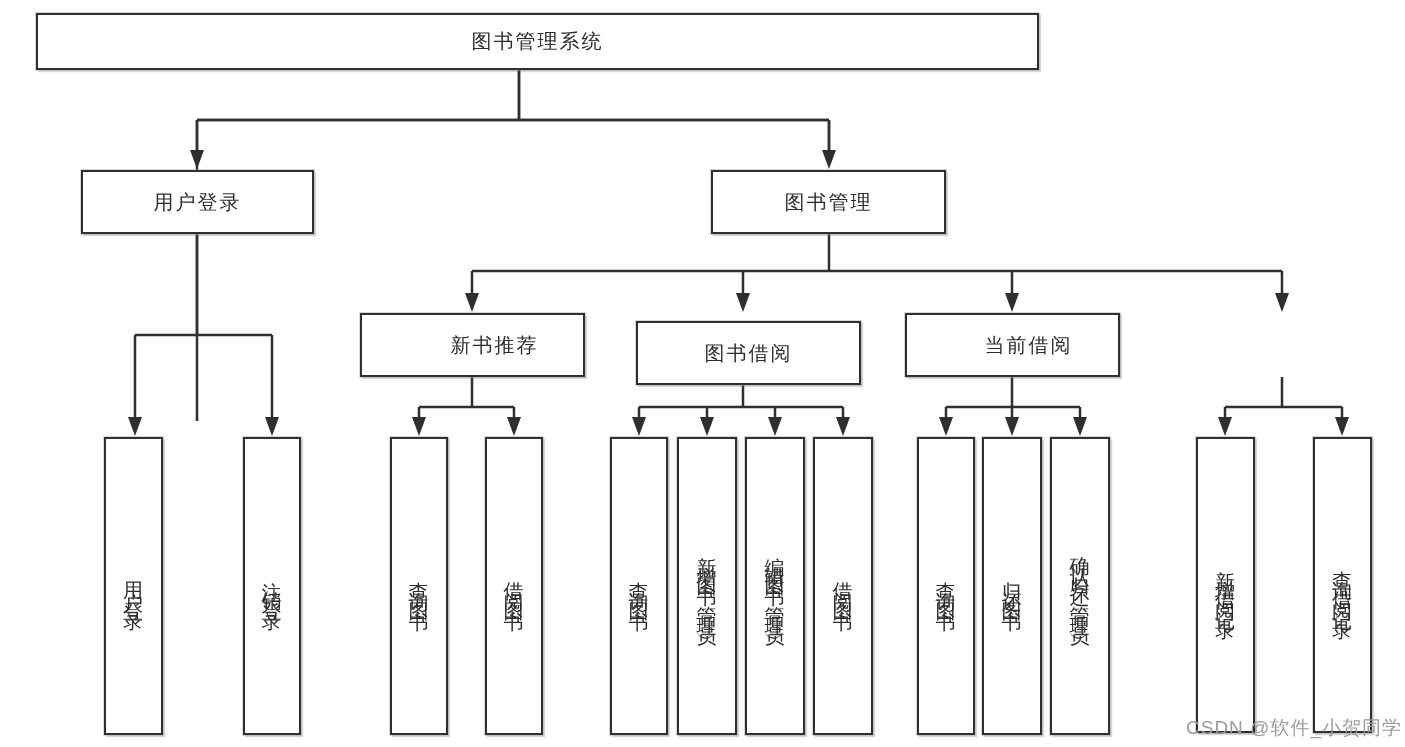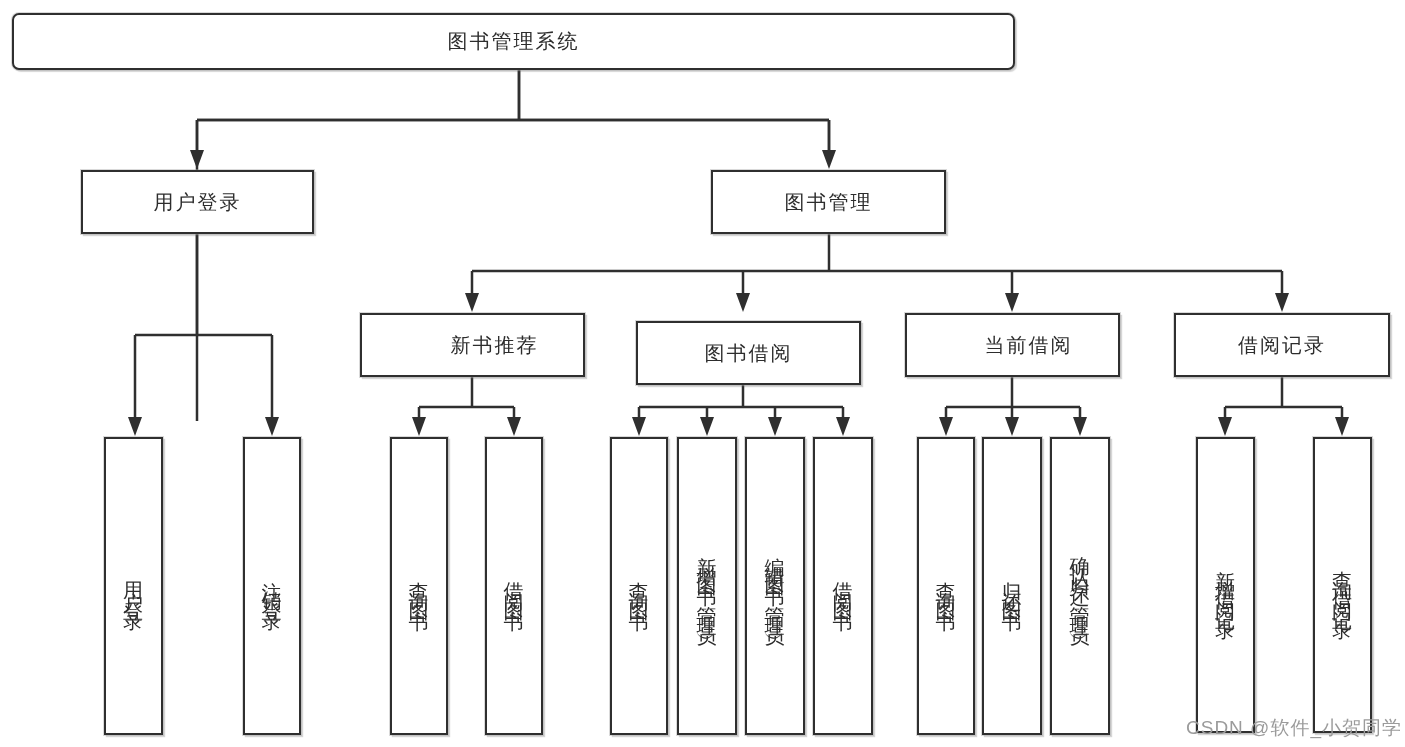--- a/index.html
+++ b/index.html
@@ -83,42 +83,39 @@
         M768 417 H782 L775 436 Z
         M836 417 H850 L843 436 Z
         M939 417 H953 L946 436 Z
         M1005 417 H1019 L1012 436 Z
         M1073 417 H1087 L1080 436 Z
         M1218 417 H1232 L1225 436 Z
         M1335 417 H1349 L1342 436 Z"></path>
     </g>
   </svg>
 
-  <div class="node hbox" style="left:12px;top:13px;width:1003px;height:57px;border-radius:7px;">
+  <div class="node hbox" style="left:36px;top:13px;width:1003px;height:57px;">
     <span>图书管理系统</span>
   </div>
 
   <div class="node hbox" style="left:81px;top:170px;width:233px;height:64px;">
     <span>用户登录</span>
   </div>
   <div class="node hbox" style="left:711px;top:170px;width:235px;height:64px;">
     <span>图书管理</span>
   </div>
 
   <div class="node hbox" style="left:360px;top:313px;width:225px;height:64px;padding-left:44px;">
     <span>新书推荐</span>
   </div>
   <div class="node hbox" style="left:636px;top:321px;width:225px;height:64px;">
     <span>图书借阅</span>
   </div>
   <div class="node hbox" style="left:905px;top:313px;width:215px;height:64px;padding-left:32px;">
     <span>当前借阅</span>
-  </div>
-  <div class="node hbox" style="left:1174px;top:313px;width:216px;height:64px;">
-    <span>借阅记录</span>
   </div>
 
   <div class="node col" style="left:104px;top:437px;width:59px;height:298px;">
     <span class="vtext">用户登录</span>
   </div>
   <div class="node col" style="left:243px;top:437px;width:58px;height:298px;">
     <span class="vtext">注销登录</span>
   </div>
 
   <div class="node col" style="left:390px;top:437px;width:58px;height:298px;">

